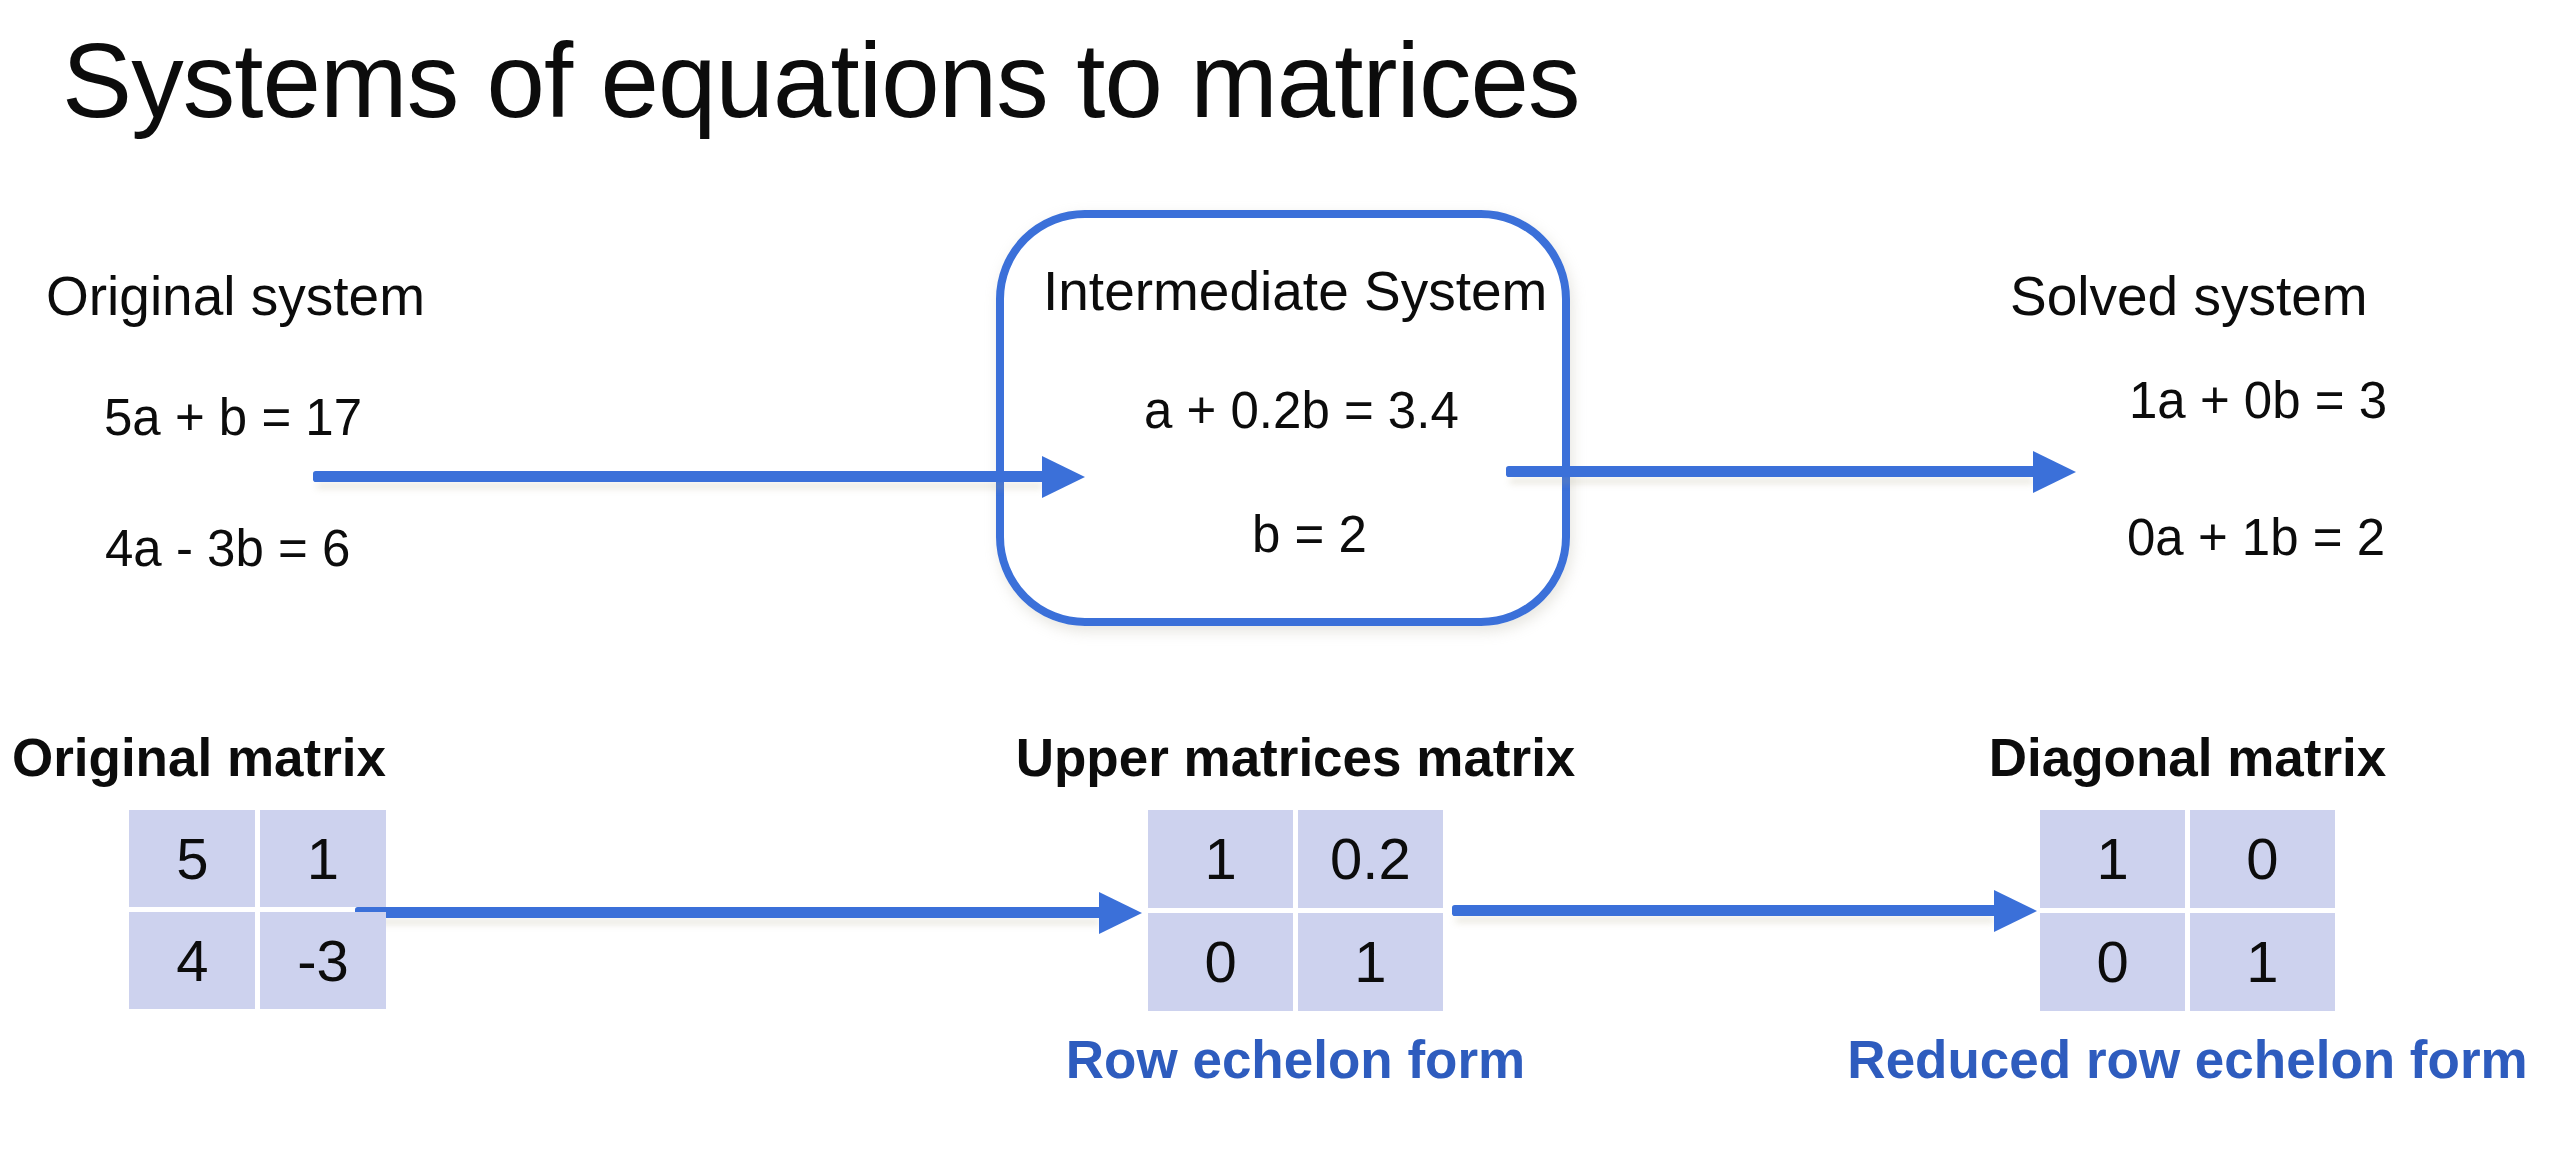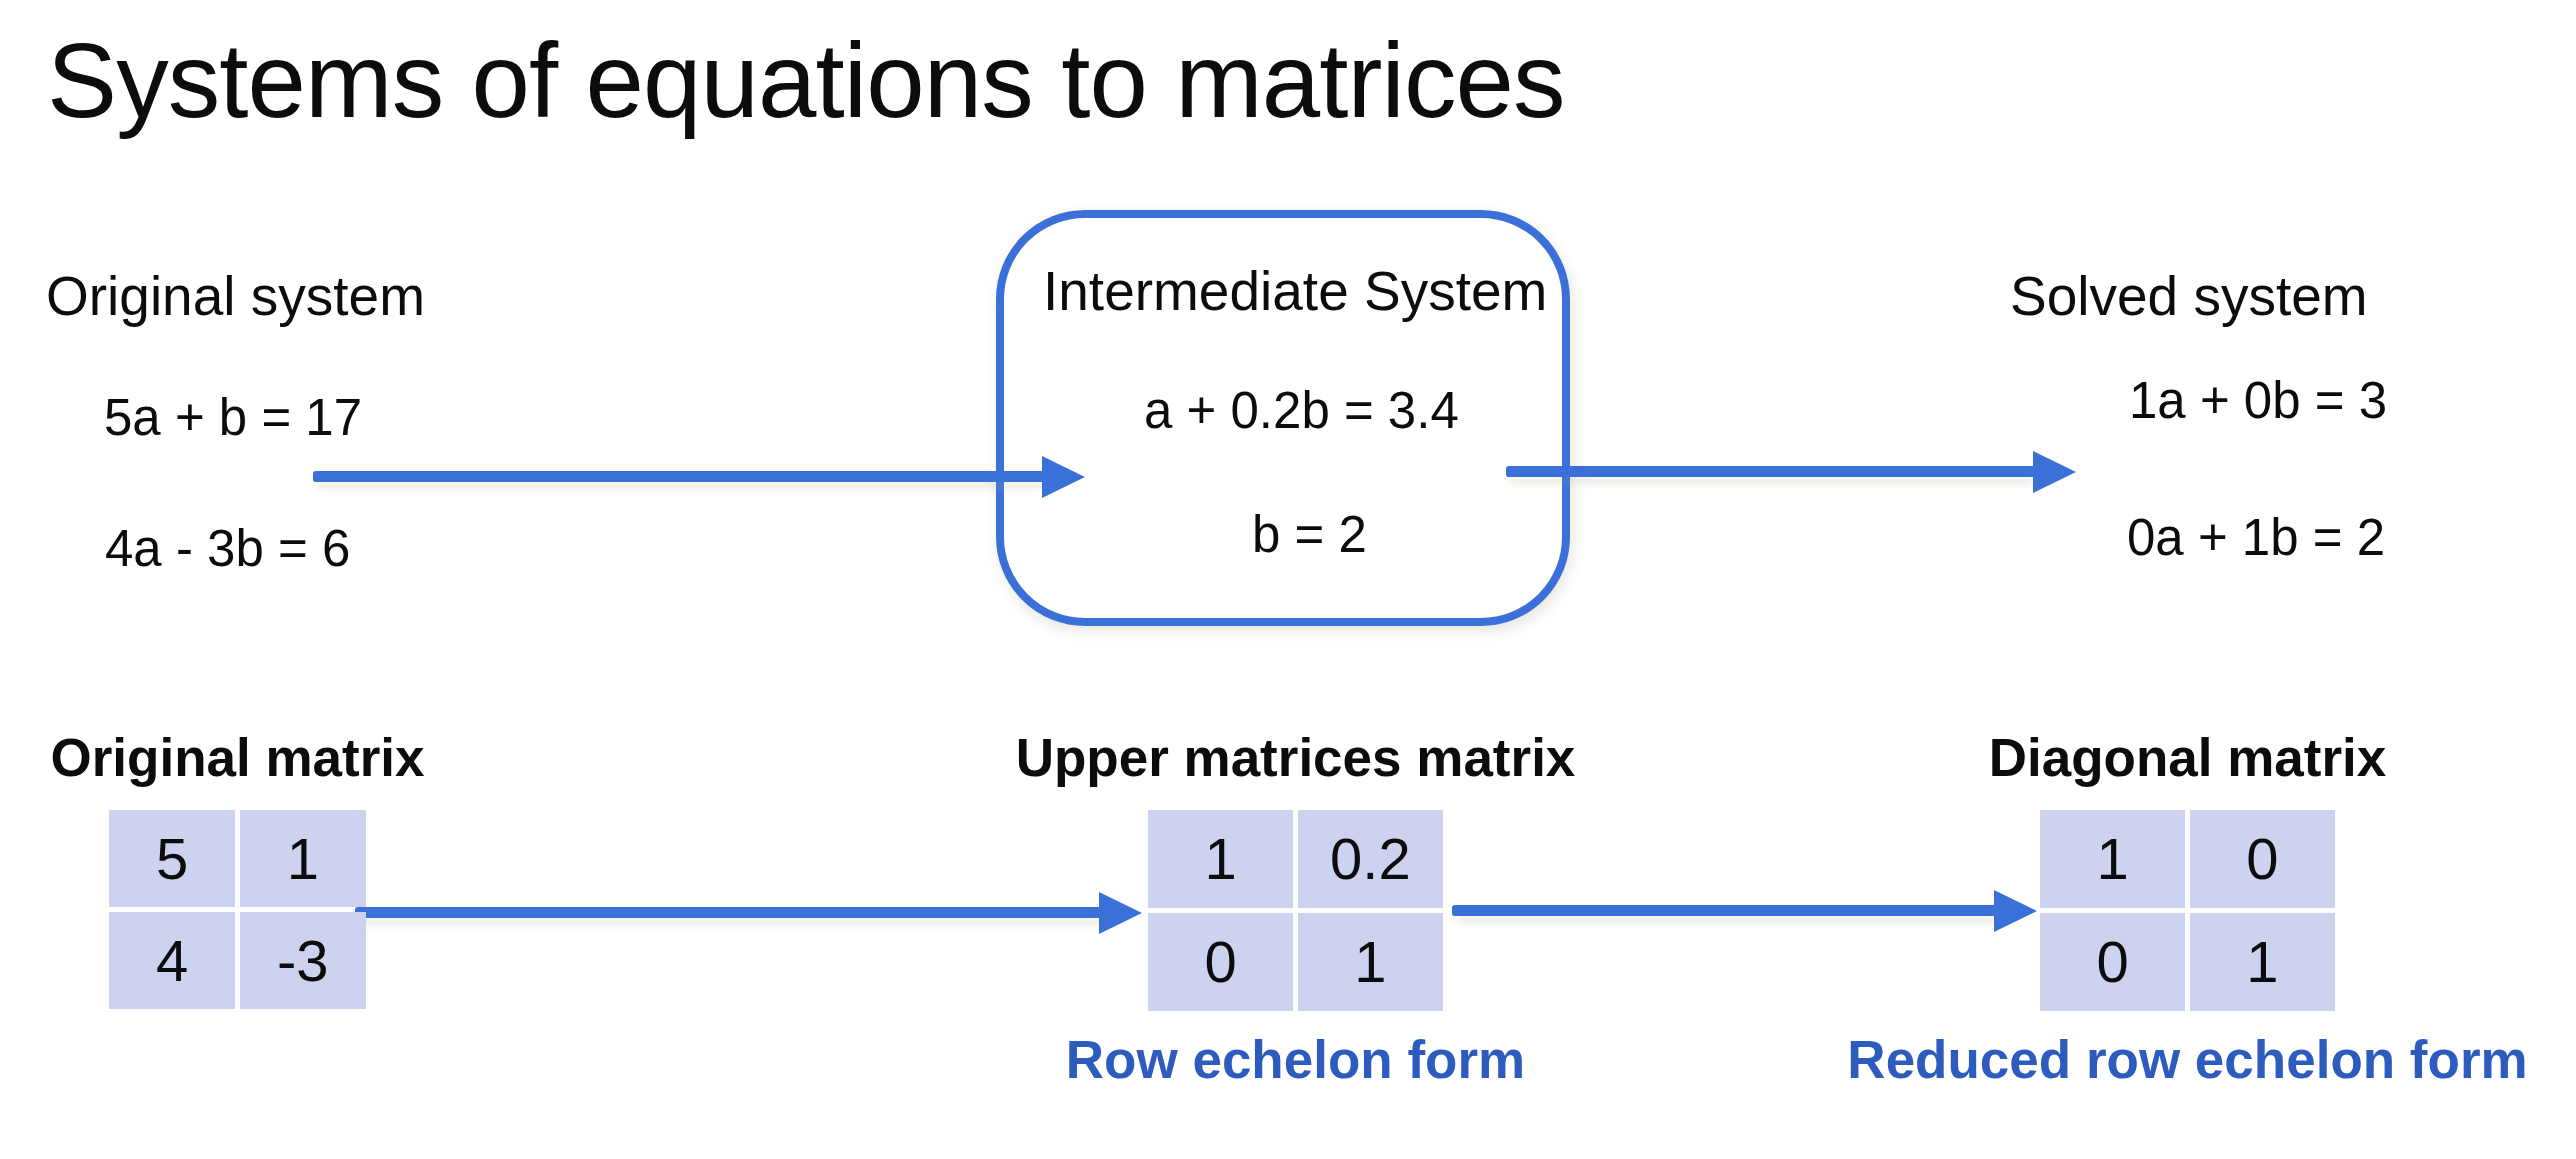--- a/index.html
+++ b/index.html
@@ -17,21 +17,21 @@
   }
   .canvas{
     position:relative;
     width:2576px;
     height:1160px;
     background:var(--background);
     overflow:hidden;
   }
   .title{
     position:absolute;
-    left:47px; top:21px;
+    left:62px; top:21px;
     font-size:105px;
     font-weight:400;
     letter-spacing:-0.9px;
     white-space:nowrap;
   }
   .sys-heading{
     position:absolute;
     font-size:55px;
     font-weight:400;
     white-space:nowrap;
@@ -84,21 +84,21 @@
   .arrow-3{left:355px;  top:892px; width:786px;}
   .arrow-4{left:1452px; top:890px; width:584px;}
 
   
   .matrix-block{
     position:absolute;
     display:flex;
     flex-direction:column;
     align-items:center;
   }
-  .m1{left:89px;   top:728px; width:297px;}
+  .m1{left:89px;   top:728px; width:297px;align-items:flex-end;}
   .m2{left:1148px; top:728px; width:295px;}
   .m3{left:2040px; top:728px; width:295px;}
   .m-heading{
     font-size:53px;
     font-weight:700;
     white-space:nowrap;
     margin-bottom:21px;
     line-height:1.15;
   }
   .m-grid{

